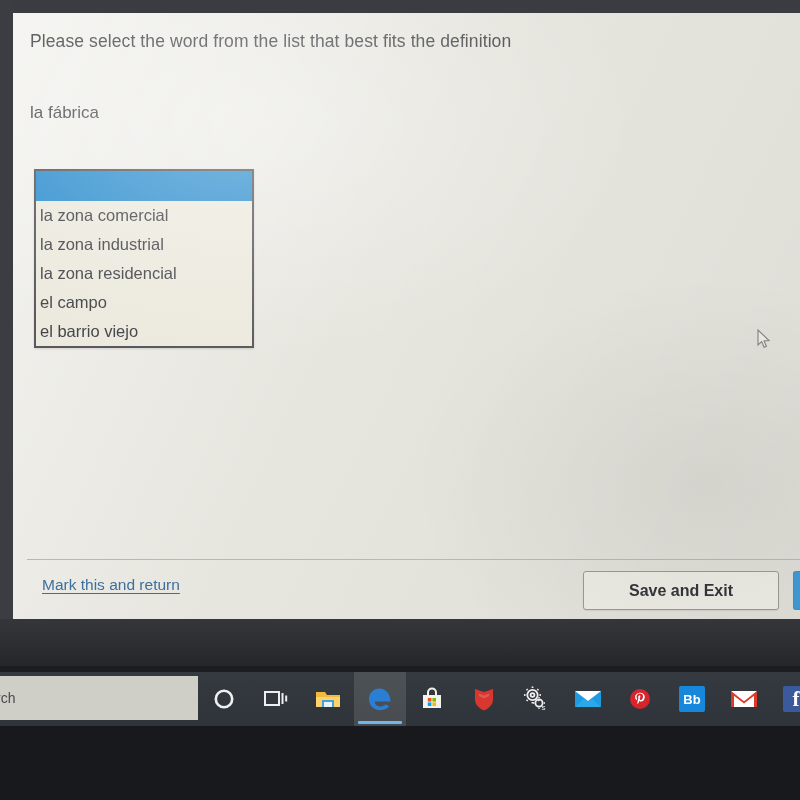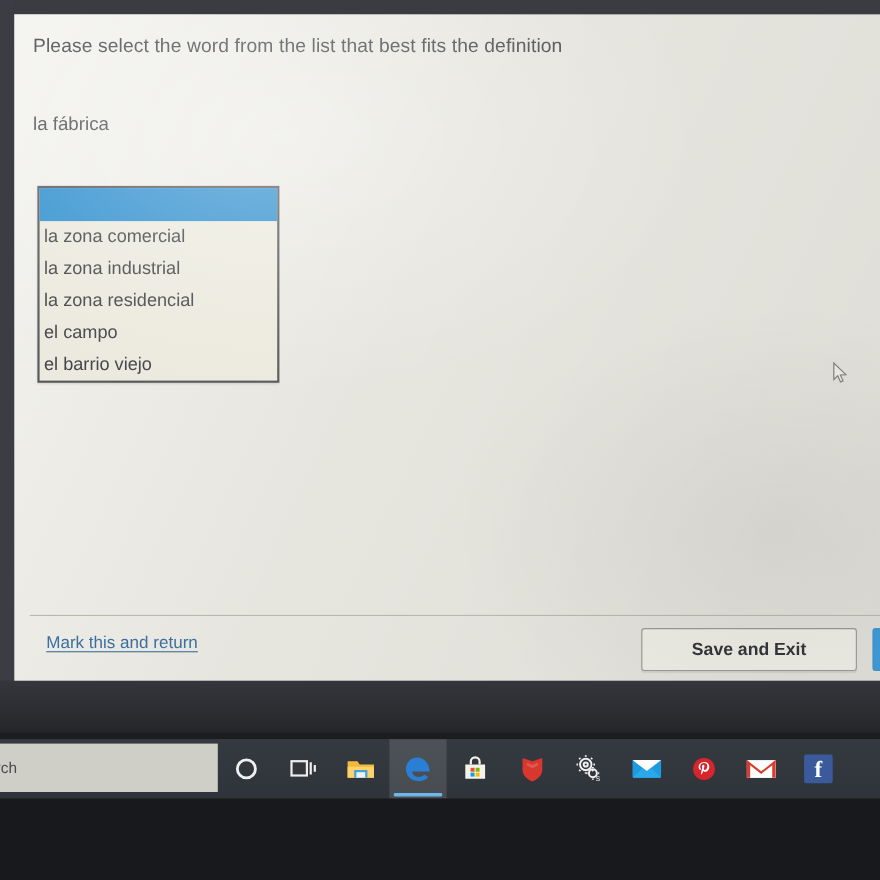--- a/index.html
+++ b/index.html
@@ -374,20 +374,25 @@
                    C8.7,11 8.5,10.5 8.5,9.9 C8.5,8.1 9.8,6.6 12,6.6 C13.9,6.6 15,7.7 15,9.3
                    C15,11.3 14.1,13 12.8,13 C12.1,13 11.6,12.4 11.8,11.7
                    C12,10.8 12.4,9.9 12.4,9.3 C12.4,8.7 12.1,8.3 11.5,8.3
                    C10.8,8.3 10.2,9 10.2,10 C10.2,10.6 10.4,11 10.4,11
                    L9.5,14.8 C9.3,15.7 9.5,17 9.5,17.1 L9.6,17.2 C9.7,17.2 10.5,16.2 10.8,15.3
                    L11.2,13.7 C11.5,14.2 12.2,14.6 13,14.6 C15.2,14.6 16.8,12.6 16.8,10
                    C16.8,7.5 14.8,5.8 12.4,5.8 Z" fill="#ffffff"></path>
         </svg>
       </div>
 
+      <div class="tb-item">
+        <div class="sq" style="background:#1787dc;color:#ffffff;font-size:13px;">
+          <span>Bb</span>
+        </div>
+      </div>
 
       <div class="tb-item">
         <svg class="tb-glyph" width="28" height="22" viewBox="0 0 28 22">
           <rect x="1" y="3" width="26" height="16" fill="#ffffff"></rect>
           <path d="M1,3 L14,13 L27,3 L27,19 L1,19 Z" fill="#ffffff"></path>
           <path d="M1,3 L14,13.2 L27,3 L27,5.4 L14,15.6 L1,5.4 Z" fill="#db3b2b"></path>
           <path d="M1,3 L1,19 L4,19 L4,6.2 Z" fill="#db3b2b"></path>
           <path d="M27,3 L27,19 L24,19 L24,6.2 Z" fill="#db3b2b"></path>
         </svg>
       </div>

